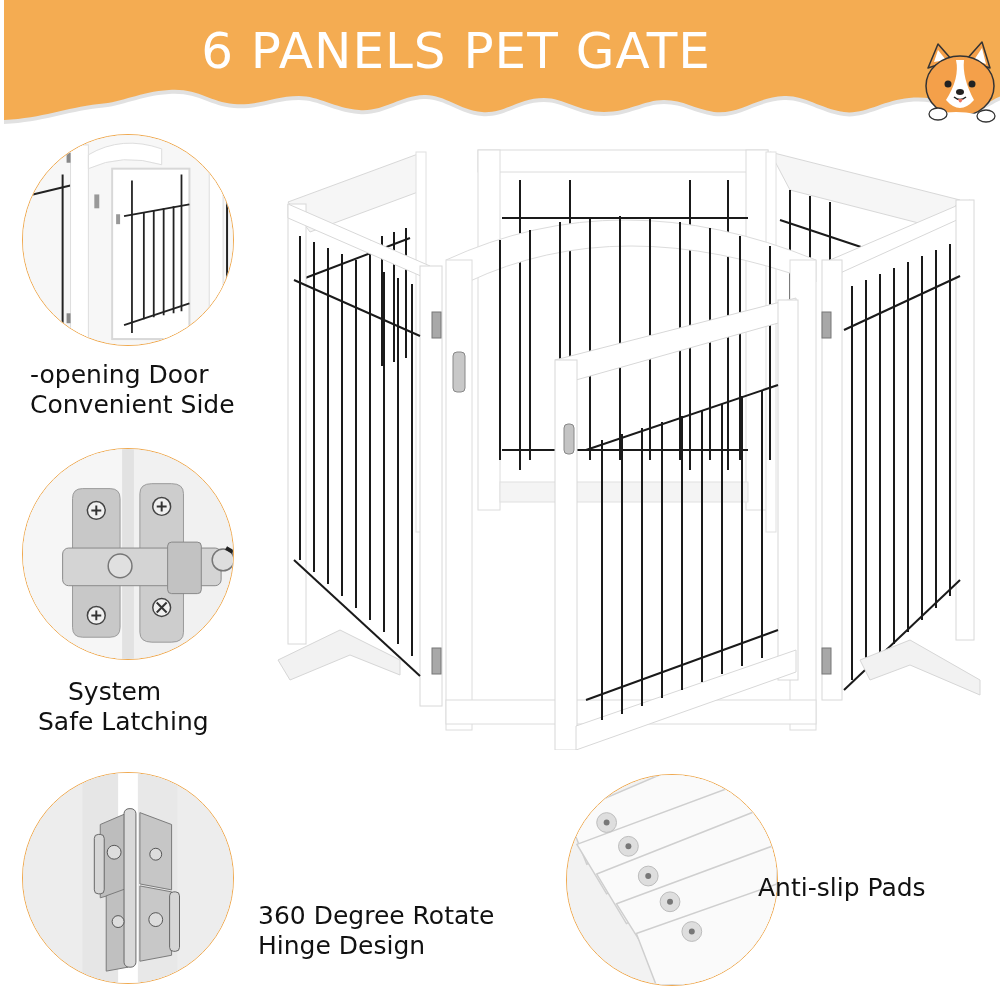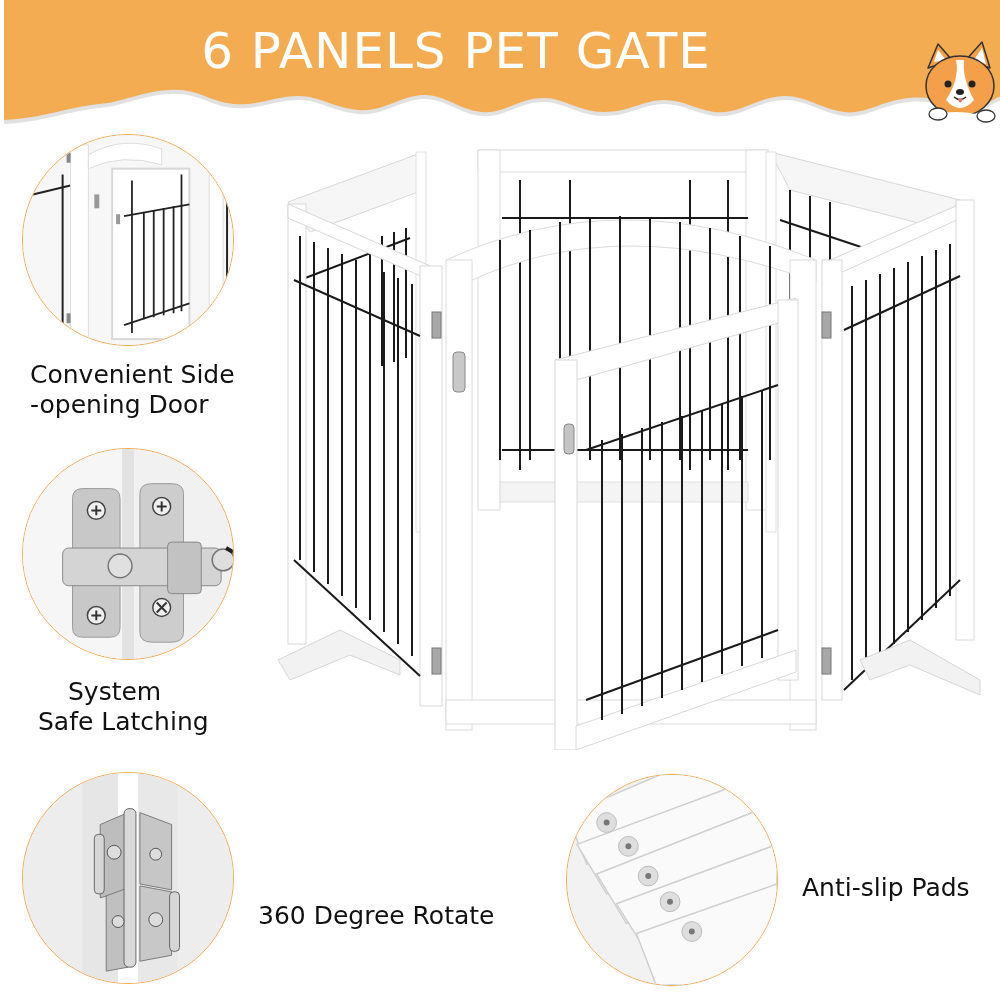--- a/index.html
+++ b/index.html
@@ -83,22 +83,22 @@
       <line x1="102" y1="192" x2="168" y2="170"></line>
     </g>
     <rect x="94" y="80" width="4" height="10" fill="#999"></rect>
     <rect x="188" y="10" width="14" height="200" fill="#ffffff" stroke="#ddd"></rect>
     <rect x="184" y="20" width="4" height="10" fill="#888"></rect>
     <rect x="184" y="180" width="4" height="10" fill="#888"></rect>
     <line x1="206" y1="60" x2="206" y2="180" stroke="#222" stroke-width="2"></line>
   </svg>
 </div>
 <div class="caption" style="left:30px; top:360px;">
+  <div>-opening Door</div>
   <div>Convenient Side</div>
-  <div>-opening Door</div>
 </div>
 
 <div class="feature-circle" style="left:22px; top:448px;">
   <svg viewBox="0 0 212 212">
     <rect width="212" height="212" fill="#f1f1f1"></rect>
     <rect x="100" y="0" width="12" height="212" fill="#e2e2e2"></rect>
     <rect x="0" y="0" width="100" height="212" fill="#f6f6f6"></rect>
     <path d="M50,50 Q50,40 60,40 L88,40 Q98,40 98,50 L98,180 Q98,190 88,190 L60,190 Q50,190 50,180 Z" fill="#c8c8c8" stroke="#9a9a9a"></path>
     <path d="M118,45 Q118,35 130,35 L150,35 Q162,35 162,45 L162,185 Q162,195 150,195 L130,195 Q118,195 118,185 Z" fill="#cdcdcd" stroke="#9a9a9a"></path>
     <circle cx="74" cy="62" r="9" fill="#f0f0f0" stroke="#444" stroke-width="1.5"></circle>
@@ -135,20 +135,21 @@
     <rect x="102" y="36" width="12" height="160" rx="5" fill="#d9d9d9" stroke="#666"></rect>
     <rect x="148" y="120" width="10" height="60" rx="4" fill="#d6d6d6" stroke="#666"></rect>
     <circle cx="92" cy="80" r="7" fill="#ddd" stroke="#555"></circle>
     <circle cx="134" cy="82" r="6" fill="#ddd" stroke="#555"></circle>
     <circle cx="96" cy="150" r="6" fill="#ddd" stroke="#555"></circle>
     <circle cx="134" cy="148" r="7" fill="#ddd" stroke="#555"></circle>
   </svg>
 </div>
 <div class="caption" style="left:258px; top:873px;margin-top:28px;">
   <div>360 Degree Rotate</div>
+  <div>Hinge Design</div>
 </div>
 
 <div class="feature-circle" style="left:566px; top:774px;">
   <svg viewBox="0 0 212 212">
     <rect width="212" height="212" fill="#f2f2f2"></rect>
     <g fill="#fafafa" stroke="#cfcfcf" stroke-width="1.5">
       <path d="M0,40 L140,-20 L212,-20 L212,0 L20,90 Z"></path>
       <path d="M10,70 L212,-5 L212,30 L40,120 Z"></path>
       <path d="M30,100 L212,28 L212,70 L60,150 Z"></path>
       <path d="M50,130 L212,70 L212,110 L80,178 Z"></path>
@@ -163,21 +164,21 @@
     </g>
     <g fill="#777">
       <circle cx="40" cy="48" r="3"></circle>
       <circle cx="62" cy="72" r="3"></circle>
       <circle cx="82" cy="102" r="3"></circle>
       <circle cx="104" cy="128" r="3"></circle>
       <circle cx="126" cy="158" r="3"></circle>
     </g>
   </svg>
 </div>
-<div class="caption" style="left:802px; top:873px;">
+<div class="caption" style="left:758px; top:873px;">
   <div>Anti-slip Pads</div>
 </div>
 
 <div class="gate">
   <svg viewBox="0 0 720 610">
 
     <g>
       <path d="M18,62 L148,14 L148,52 L40,92 Z" fill="#f6f6f6" stroke="#d8d8d8"></path>
       <g stroke="#1a1a1a" stroke-width="2">
         <line x1="30" y1="140" x2="140" y2="98"></line>

